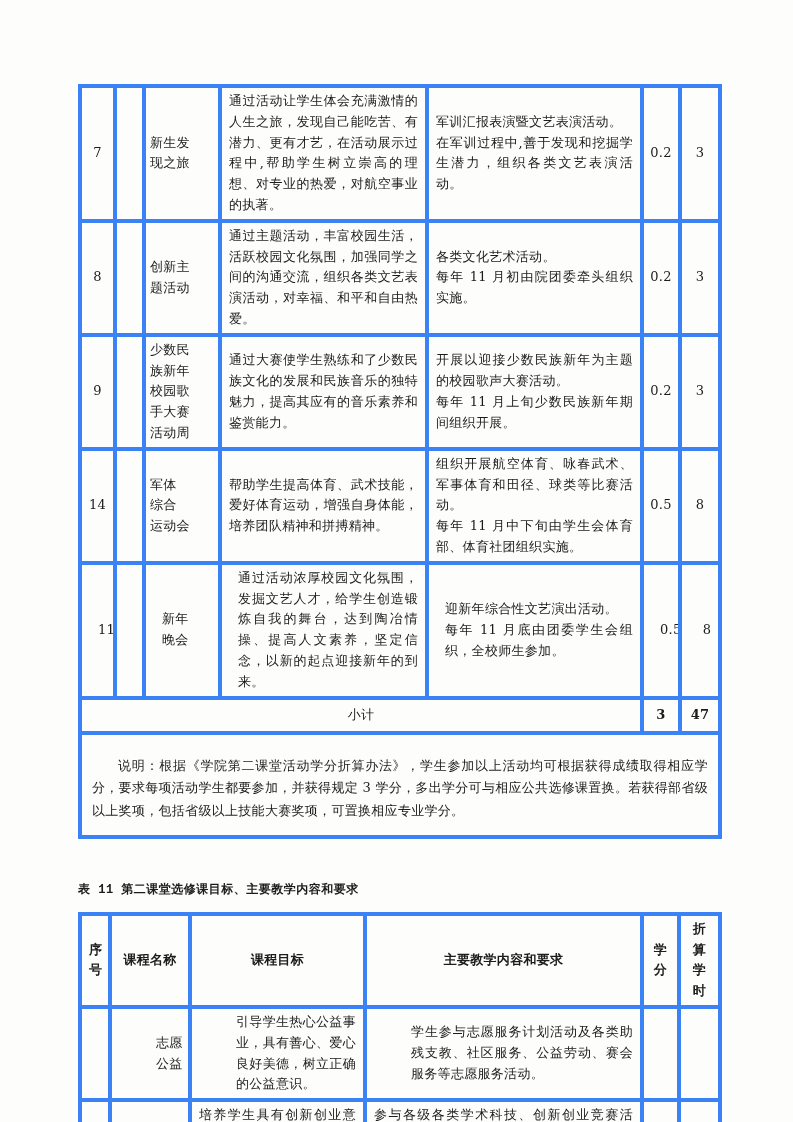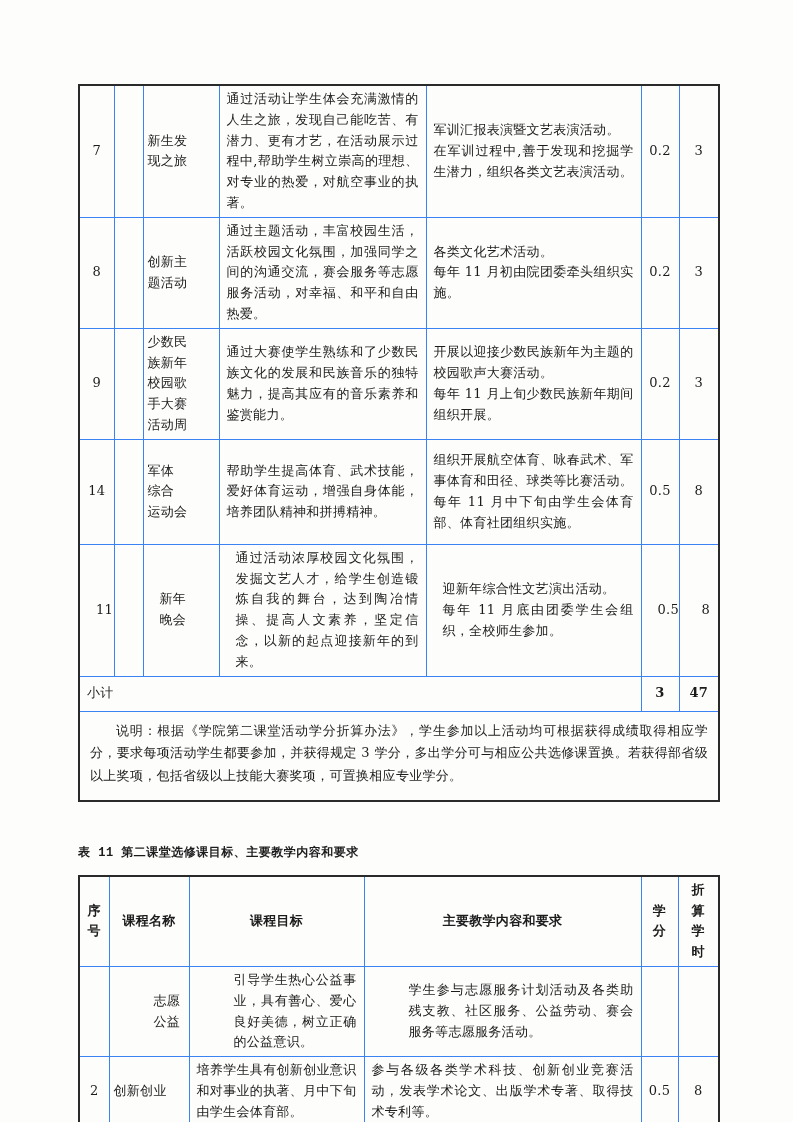--- a/index.html
+++ b/index.html
@@ -17,36 +17,36 @@
     left:78px;top:84px;
     width:640px;
   }
   table{
     border-collapse:collapse;
     table-layout:fixed;
     width:640px;
     border:2px solid #2a2a2a;
   }
   td,th{
-    border:1px solid #3b82f6;
+    border:4px solid #3b82f6;
     padding:3px 7px;
     font-size:13px;
     line-height:1.6;
     vertical-align:middle;
     letter-spacing:0.3px;
     font-weight:normal;
     box-sizing:border-box;
     overflow:hidden;
   }
   .c-no,.c-credit,.c-hours{text-align:center;padding:3px 2px;}
   .c-name{text-align:left;white-space:pre-line;padding:3px 4px;}
   .c-goal,.c-content{text-align:justify;white-space:pre-line;}
-  .c-subtotal{text-align:left;}
+  .c-subtotal{text-align:center;}
   .bold{font-weight:bold;}
-  .note-cell{padding:8px 10px 12px 10px;}
+  .note-cell{padding:20px 10px 12px 10px;}
   .note{margin:0;text-indent:2em;text-align:justify;line-height:1.75;}
   .t2-title{
     margin:42px 0 14px 0;
     font-size:12px;
     font-weight:bold;
     letter-spacing:0.5px;
     font-family:Liberation Mono, monospace;
   }
   th{text-align:center;font-weight:bold;white-space:pre-line;}
   
@@ -86,21 +86,21 @@
           <td class="c-content">军训汇报表演暨文艺表演活动。
 在军训过程中,善于发现和挖掘学生潜力，组织各类文艺表演活动。</td>
           <td class="c-credit">0.2</td>
           <td class="c-hours">3</td>
         </tr>
         <tr class="r8">
           <td class="c-no">8</td>
           <td class="c-cat"></td>
           <td class="c-name">创新主
 题活动</td>
-          <td class="c-goal">通过主题活动，丰富校园生活，活跃校园文化氛围，加强同学之间的沟通交流，赛会服务等志愿服务活动，对幸福、和平和自由热爱。</td>
+          <td class="c-goal">通过主题活动，丰富校园生活，活跃校园文化氛围，加强同学之间的沟通交流，组织各类文艺表演活动，对幸福、和平和自由热爱。</td>
           <td class="c-content">各类文化艺术活动。
 每年 11 月初由院团委牵头组织实施。</td>
           <td class="c-credit">0.2</td>
           <td class="c-hours">3</td>
         </tr>
         <tr class="r9">
           <td class="c-no">9</td>
           <td class="c-cat"></td>
           <td class="c-name">少数民
 族新年

